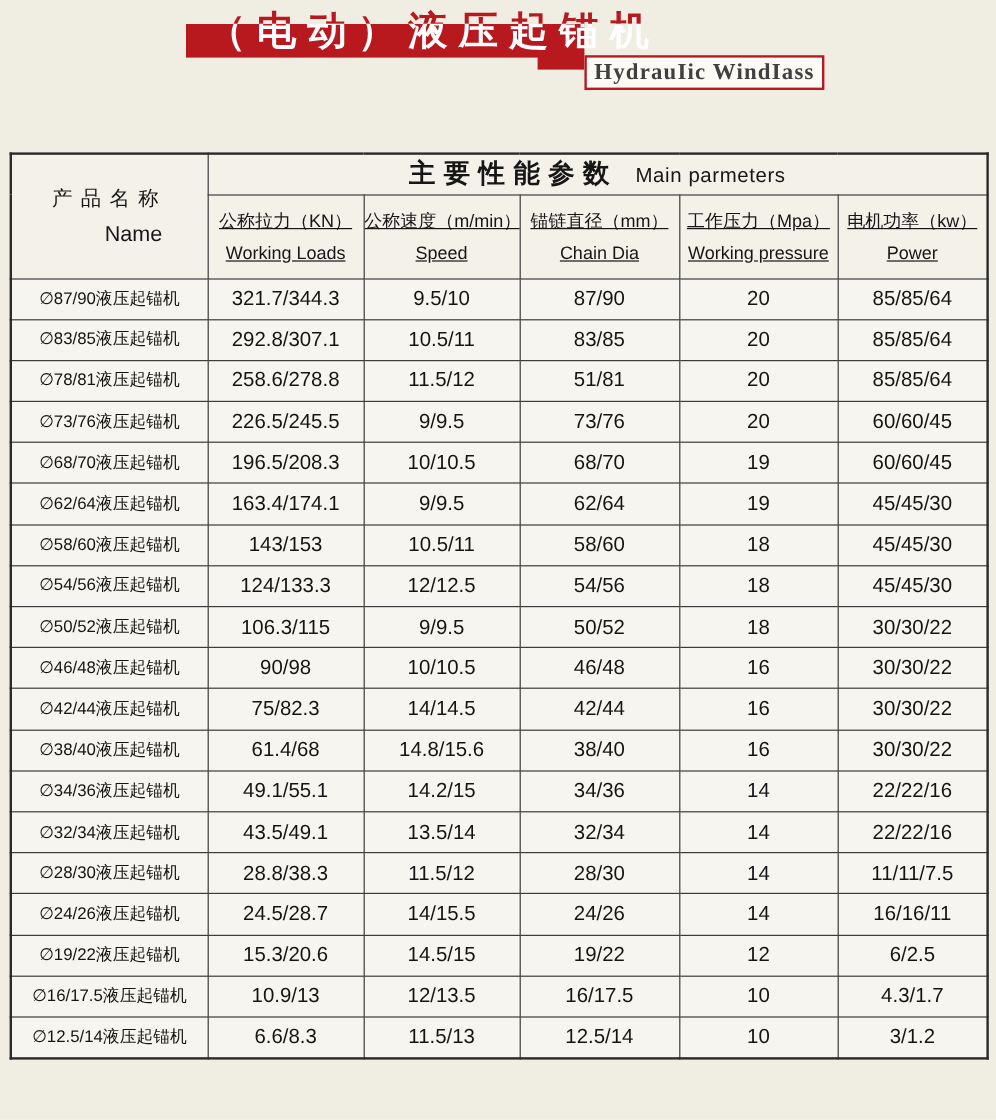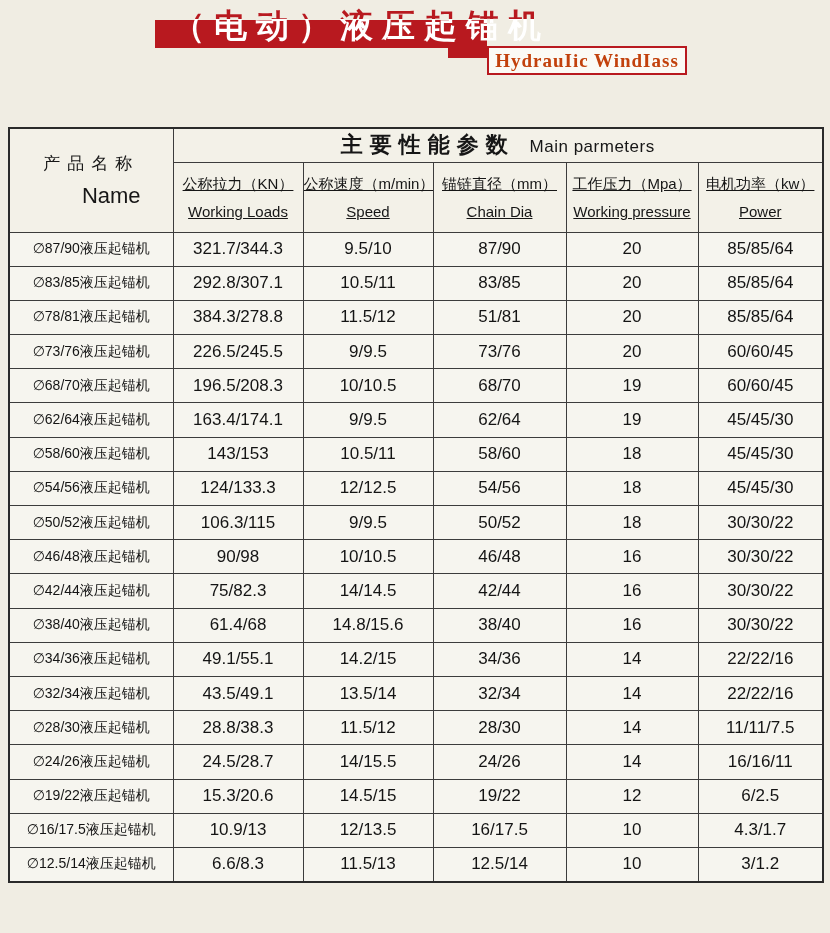--- a/index.html
+++ b/index.html
@@ -41,21 +41,21 @@
   .en-box {
     position:absolute; left:487px; top:46px;
     width:200px; height:29px;
     background:#fbfaf5;
     border:2px solid #b8191f;
     display:flex; align-items:center; justify-content:center;
   }
   .en-box span {
     font-family:"Liberation Serif","DejaVu Serif",serif;
     font-weight:bold; font-size:19px; letter-spacing:1px;
-    color:#c2410c; white-space:nowrap;
+    color:#404040; white-space:nowrap;
   }
 
   
   .spec-table-wrap { position:absolute; left:8px; top:127px; width:814px; }
   table {
     border-collapse:collapse; table-layout:fixed;
     width:814px;
     background:#f6f5ef;
     border:2px solid #2a2a2a;
   }
@@ -64,21 +64,21 @@
     text-align:center; vertical-align:middle;
     font-weight:normal;
     overflow:hidden; white-space:nowrap;
   }
   thead th { background:#f3f1e8; }
   .group-header-cell { height:34px; font-size:17px; }
   .group-cn { font-weight:bold; font-size:22px; letter-spacing:7px; }
   .group-en { font-size:17px; margin-left:10px; letter-spacing:0.5px; }
   .name-header-cell { font-size:17px; }
   .name-header-cell .cn { display:block; letter-spacing:7px; font-size:17px; margin-bottom:8px; }
-  .name-header-cell .en { display:block; font-size:22px;padding-left:40px; }
+  .name-header-cell .en { display:block; font-size:18px;padding-left:40px; }
   .col-header-cell { height:70px; font-size:15px;text-decoration:underline; }
   .col-header-cell .cn { display:block; margin-bottom:9px; font-size:15px; }
   .col-header-cell .en { display:block; font-size:15px; }
   tbody td { height:34.2px; font-size:17px; color:#141414; background:#f6f5ef; }
   tbody td.name-cell { font-size:14px;margin-left:28px; }
 </style>
 </head>
 <body>
 
 <div class="red-bar"></div>
@@ -144,21 +144,21 @@
         <tr>
           <td class="name-cell">∅83/85液压起锚机</td>
           <td>292.8/307.1</td>
           <td>10.5/11</td>
           <td>83/85</td>
           <td>20</td>
           <td>85/85/64</td>
         </tr>
         <tr>
           <td class="name-cell">∅78/81液压起锚机</td>
-          <td>384.3/278.8</td>
+          <td>258.6/278.8</td>
           <td>11.5/12</td>
           <td>51/81</td>
           <td>20</td>
           <td>85/85/64</td>
         </tr>
         <tr>
           <td class="name-cell">∅73/76液压起锚机</td>
           <td>226.5/245.5</td>
           <td>9/9.5</td>
           <td>73/76</td>

